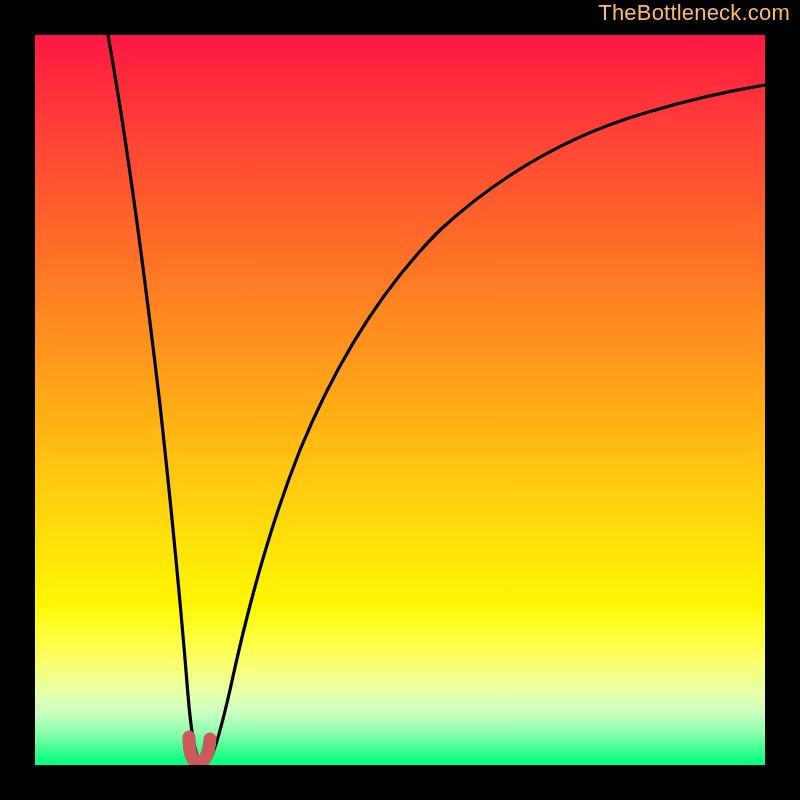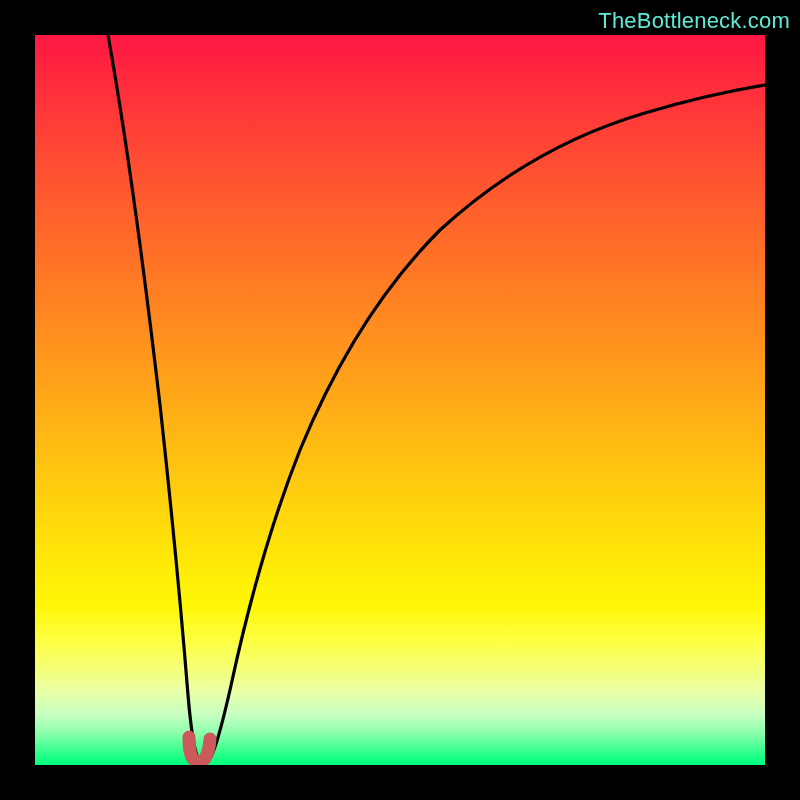--- a/index.html
+++ b/index.html
@@ -57,23 +57,23 @@
   }
   .curve-svg {
     position: absolute;
     top: 0;
     left: 0;
     width: 730px;
     height: 730px;
   }
   .watermark {
     position: absolute;
-    top: 8px;
+    top: 0;
     right: 10px;
-    color: #5eead4;
+    color: #fdba74;
     font-size: 22px;
     font-weight: 500;
     letter-spacing: 0.2px;
   }
 </style>
 </head>
 <body>
 
 <div class="frame">
 

